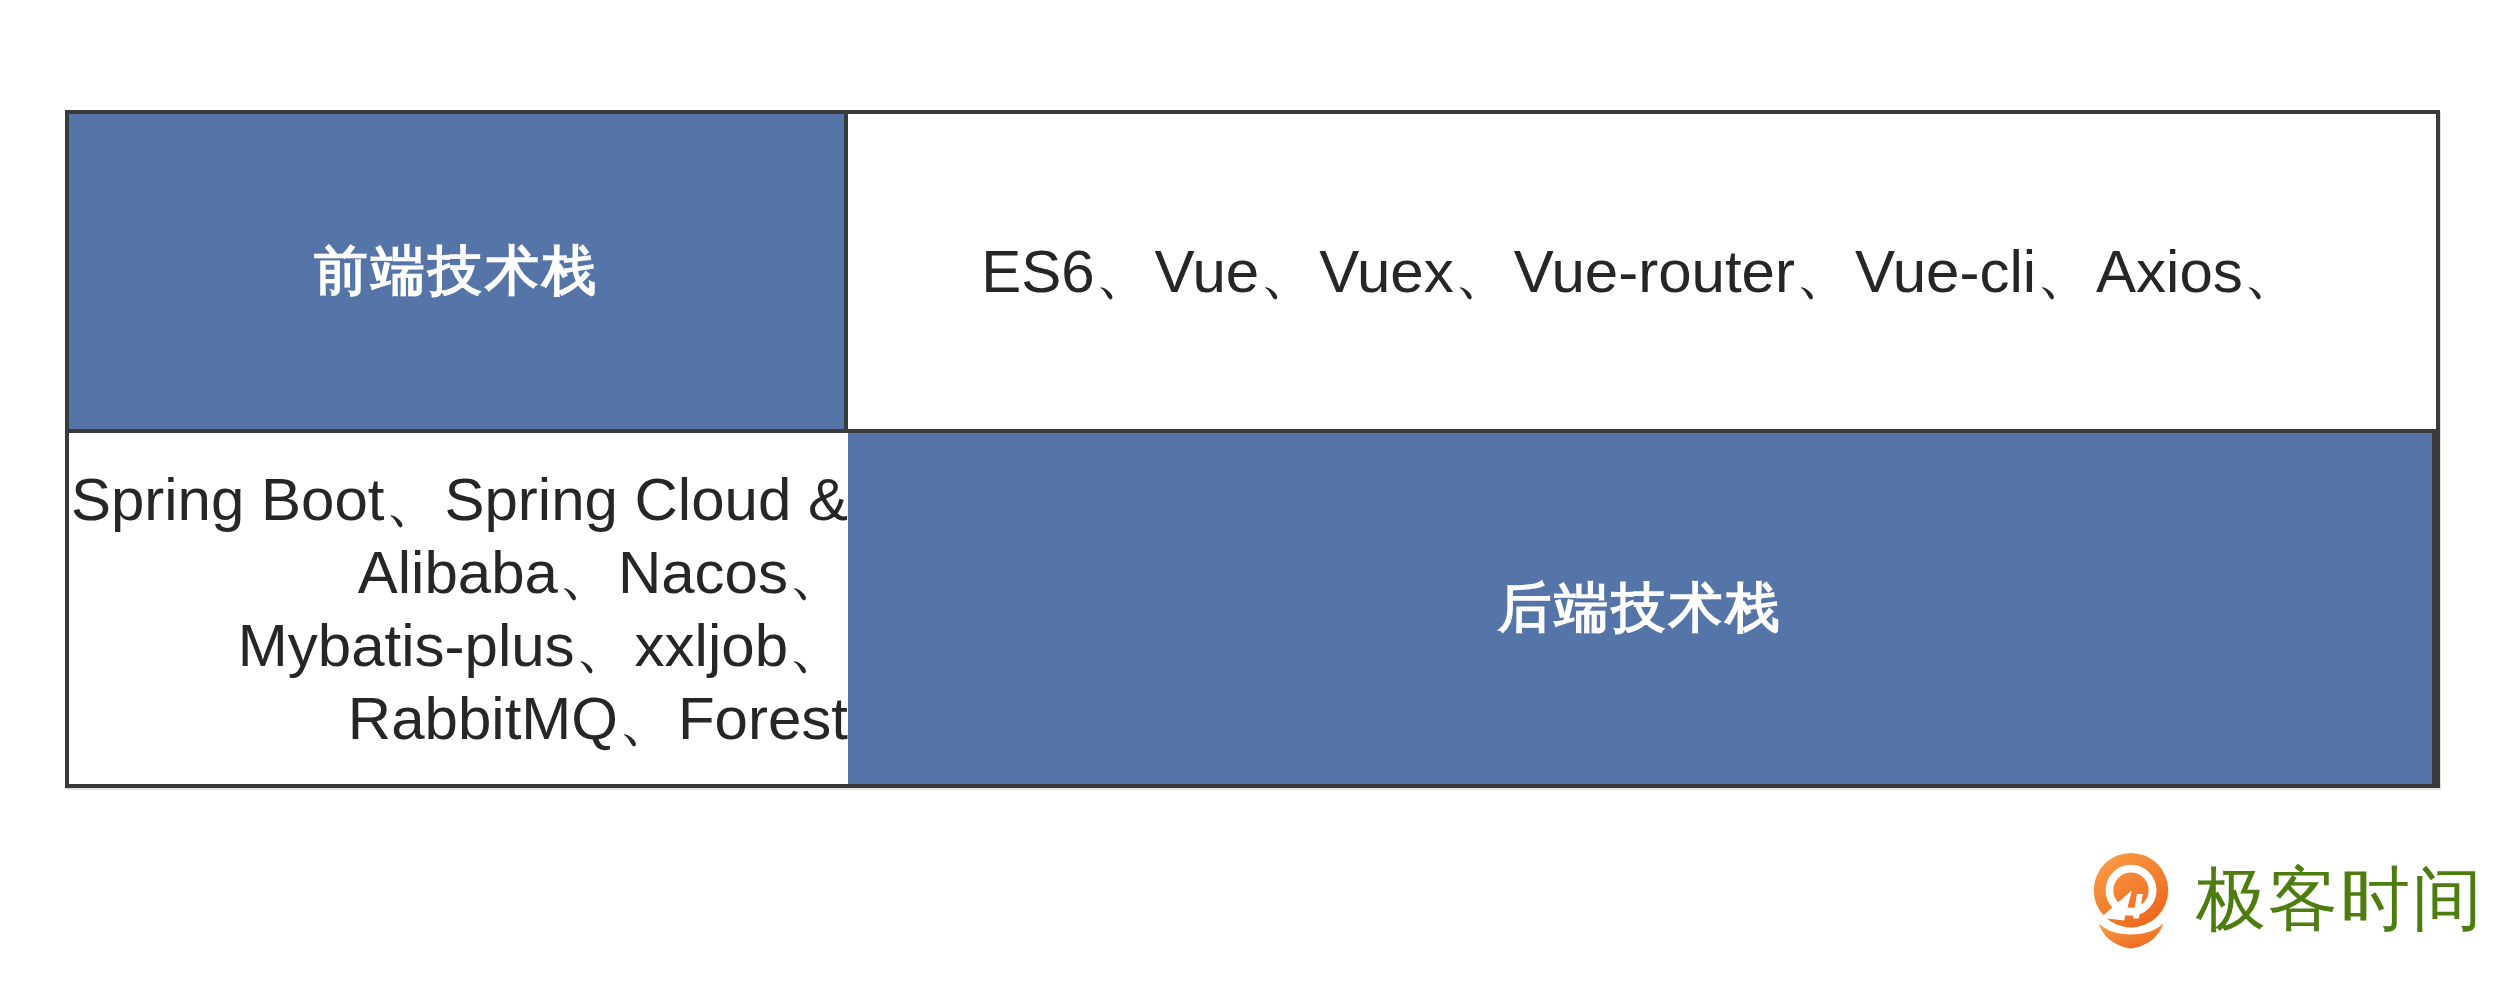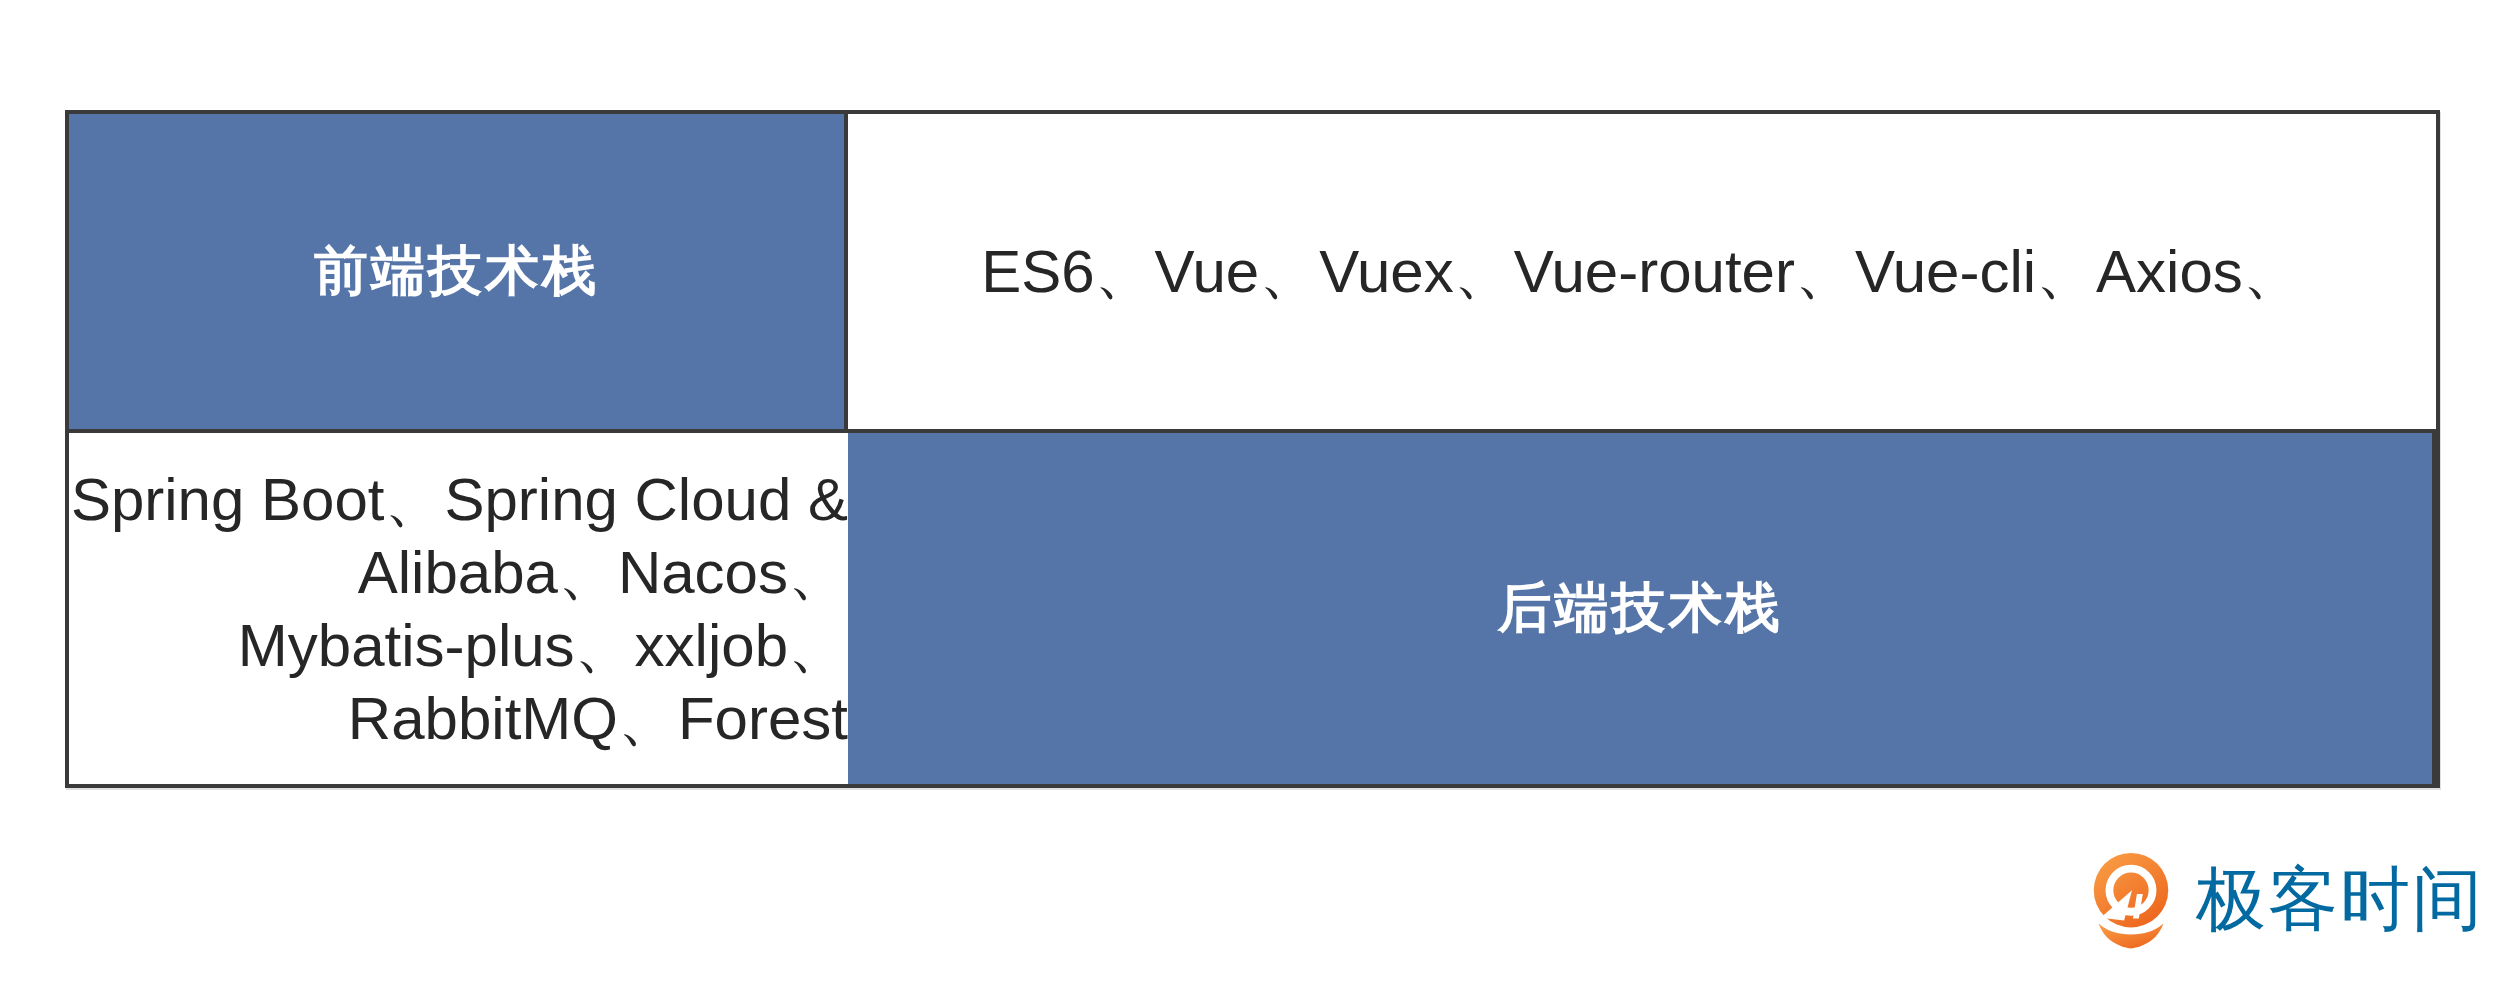--- a/index.html
+++ b/index.html
@@ -71,21 +71,21 @@
   }
   .brand-icon {
     width: 98px;
     height: 98px;
     flex: 0 0 auto;
   }
   .brand-text {
     margin-left: 16px;
     font-size: 70px;
     font-weight: 500;
-    color: #0369a1;
+    color: #4d7c0f;
     letter-spacing: 2px;
     white-space: nowrap;
   }
 </style>
 </head>
 <body>
 
 <div class="canvas">
 
   <div class="tech-table">

